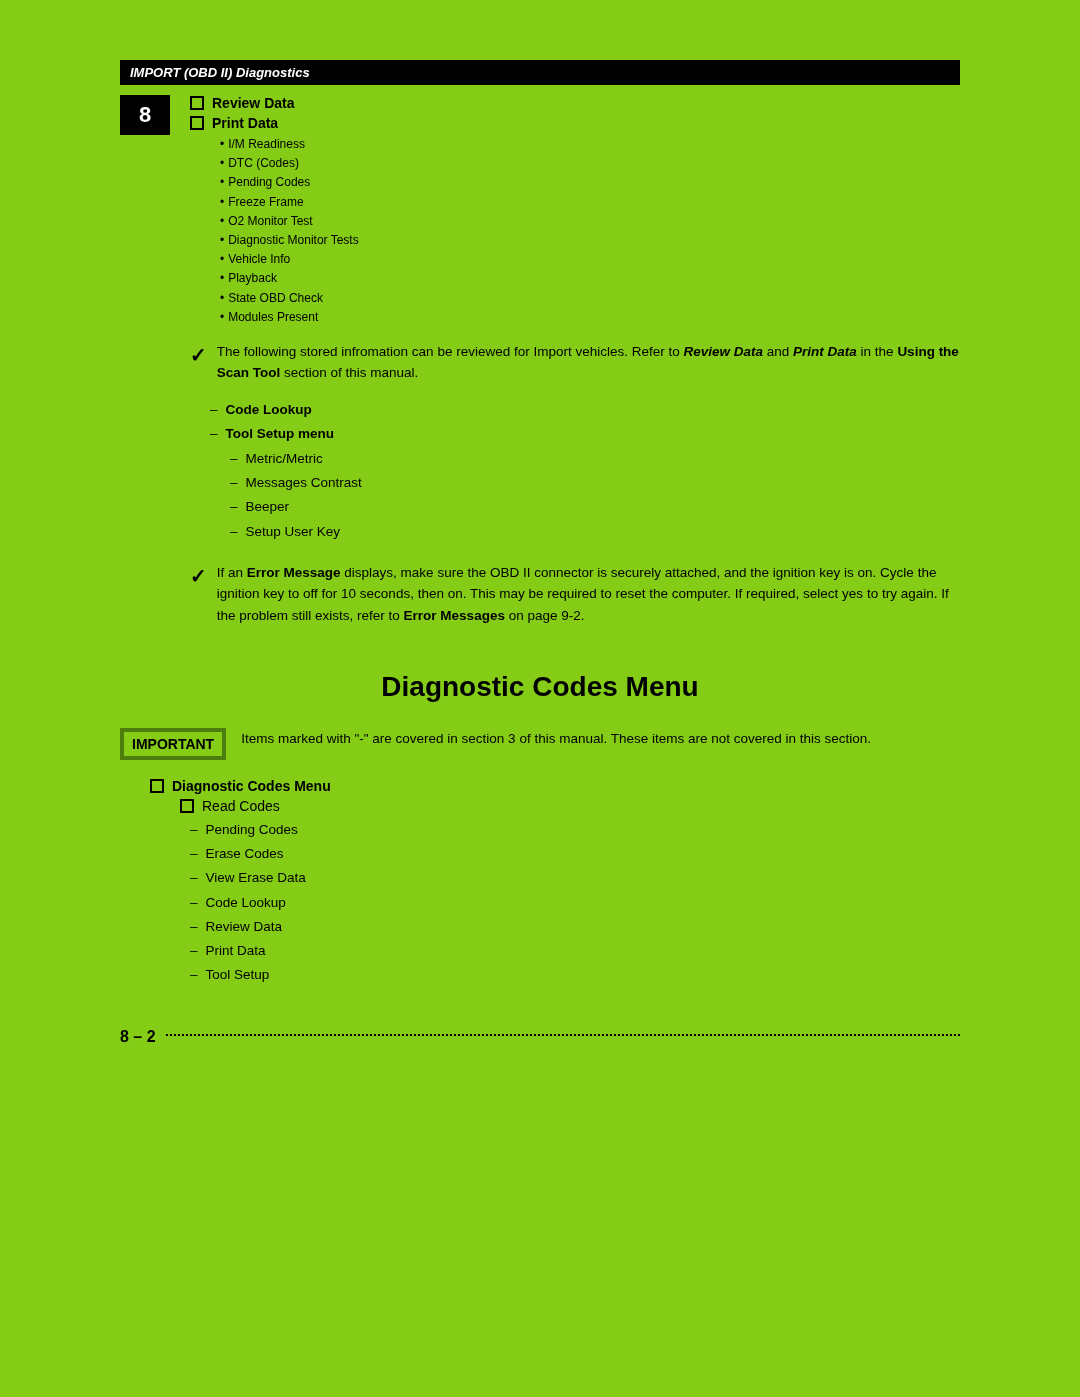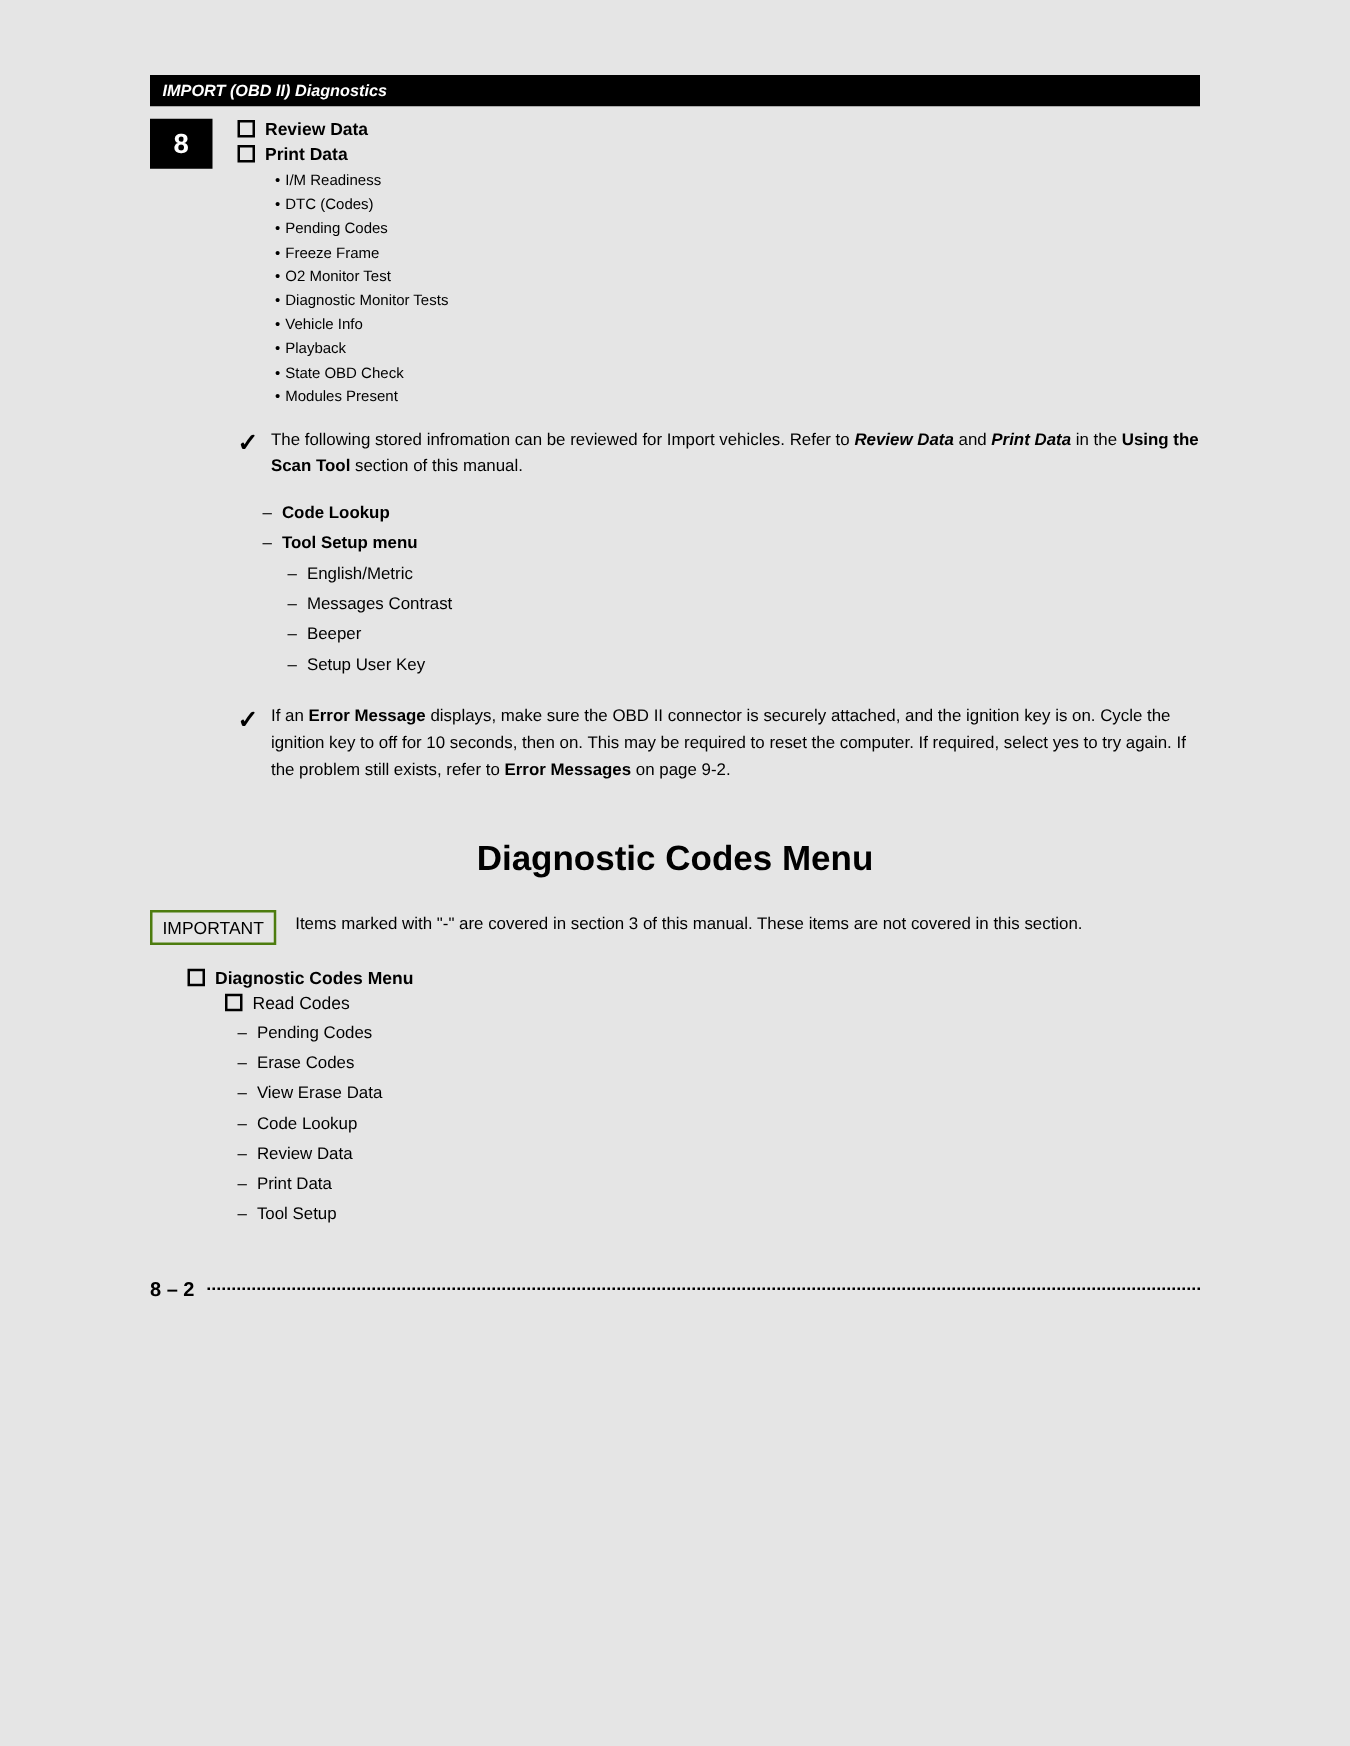--- a/index.html
+++ b/index.html
@@ -14,21 +14,21 @@
       font-size: 14px;
       color: #000000;
       width: 1080px;
       min-height: 1397px;
       padding: 0;
     }
 
     .page {
       width: 1080px;
       min-height: 1397px;
-      background: #e5e5e5;
+      background: #84cc16;
       padding: 60px 120px 60px 120px;
       position: relative;
     }
 
     
     .section-header-bar {
       background: #000000;
       color: #ffffff;
       font-style: italic;
       font-weight: bold;
@@ -160,23 +160,23 @@
 
     
     .important-block {
       display: flex;
       align-items: flex-start;
       margin: 18px 0;
       gap: 15px;
     }
 
     .important-box {
-      border: 2px solid #4d7c0f;
+      border: 4px solid #4d7c0f;
       padding: 4px 8px;
-      font-weight: normal;
+      font-weight: bold;
       font-size: 14px;
       white-space: nowrap;
       flex-shrink: 0;
       height: fit-content;
     }
 
     .important-text {
       font-size: 13.5px;
       line-height: 1.6;
     }
@@ -268,21 +268,21 @@
           </div>
           <div class="dash-item">
             <span class="dash">–</span>
             <span class="dash-item-bold">Tool Setup menu</span>
           </div>
         </div>
 
         <div class="sub-dash-list">
           <div class="sub-dash-item">
             <span class="dash">–</span>
-            <span>English/Metric</span>
+            <span>Metric/Metric</span>
           </div>
           <div class="sub-dash-item">
             <span class="dash">–</span>
             <span>Messages Contrast</span>
           </div>
           <div class="sub-dash-item">
             <span class="dash">–</span>
             <span>Beeper</span>
           </div>
           <div class="sub-dash-item">

